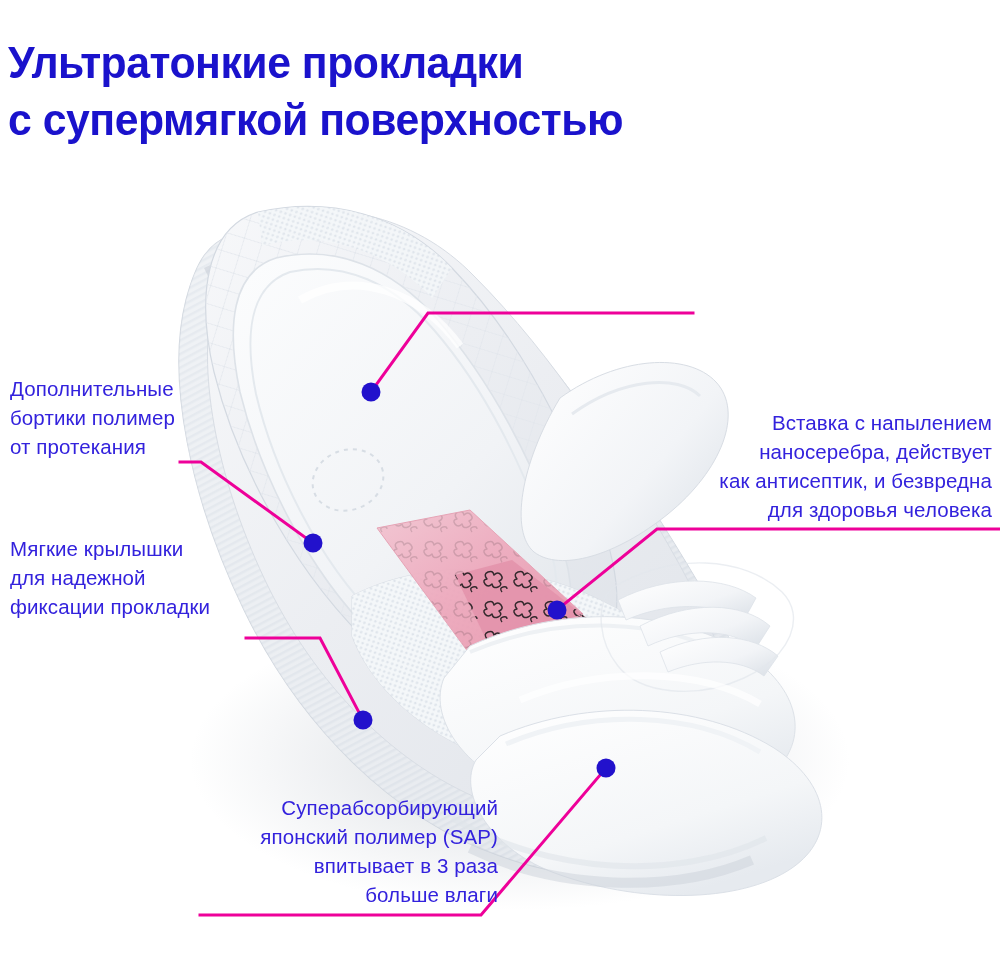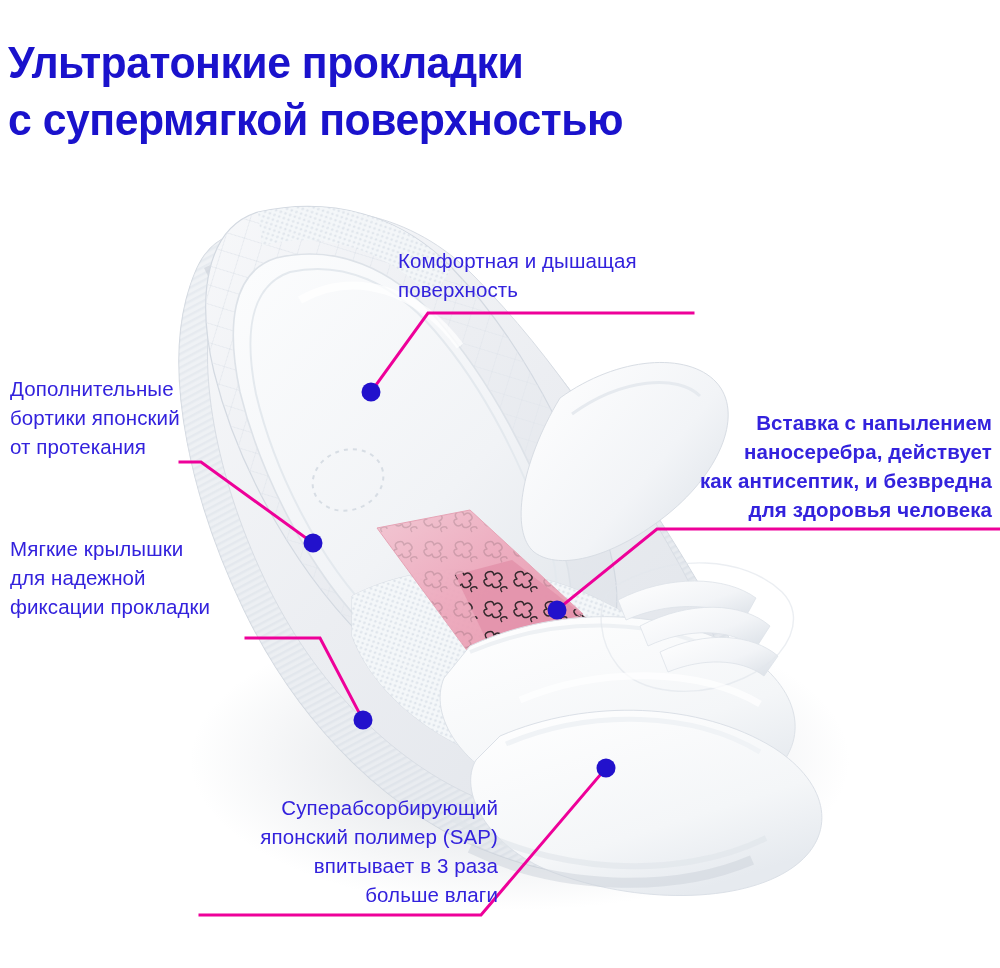--- a/index.html
+++ b/index.html
@@ -34,21 +34,21 @@
   .callout{
     position:absolute;
     color:#3322dd;
     font-family:"Liberation Sans", sans-serif;
     font-weight:400;
     font-size:20.5px;
     line-height:29px;
     white-space:pre-line;
     letter-spacing:0.1px;
   }
-  .callout.right-al{text-align:right;font-weight:bold;}
+  .callout.right-al{text-align:right;}
   .callout.left-al{text-align:left;}
 
   #c-surface{left:398px;top:246px;width:300px;text-align:left;}
   #c-borders{left:10px;top:374px;width:250px;text-align:left;}
   #c-wings{left:10px;top:534px;width:260px;text-align:left;}
   #c-silver{right:8px;top:408px;width:350px;text-align:right;}
   #c-sap{left:198px;top:793px;width:300px;text-align:right;}
 
   
   #connectors{position:absolute;left:0;top:0;width:1000px;height:968px;pointer-events:none;}
@@ -241,25 +241,23 @@
     </g>
     <g fill="#2211cc">
       <circle cx="371" cy="392" r="9.5"></circle>
       <circle cx="313" cy="543" r="9.5"></circle>
       <circle cx="363" cy="720" r="9.5"></circle>
       <circle cx="557" cy="610" r="9.5"></circle>
       <circle cx="606" cy="768" r="9.5"></circle>
     </g>
   </svg>
 
-  <div class="callout left-al" id="c-surface">Комфортная и дышащая
-поверхность</div>
 
   <div class="callout left-al" id="c-borders">Дополнительные
-бортики японский
+бортики полимер
 от протекания</div>
 
   <div class="callout left-al" id="c-wings">Мягкие крылышки
 для надежной
 фиксации прокладки</div>
 
   <div class="callout right-al" id="c-silver">Вставка с напылением
 наносеребра, действует
 как антисептик, и безвредна
 для здоровья человека</div>

